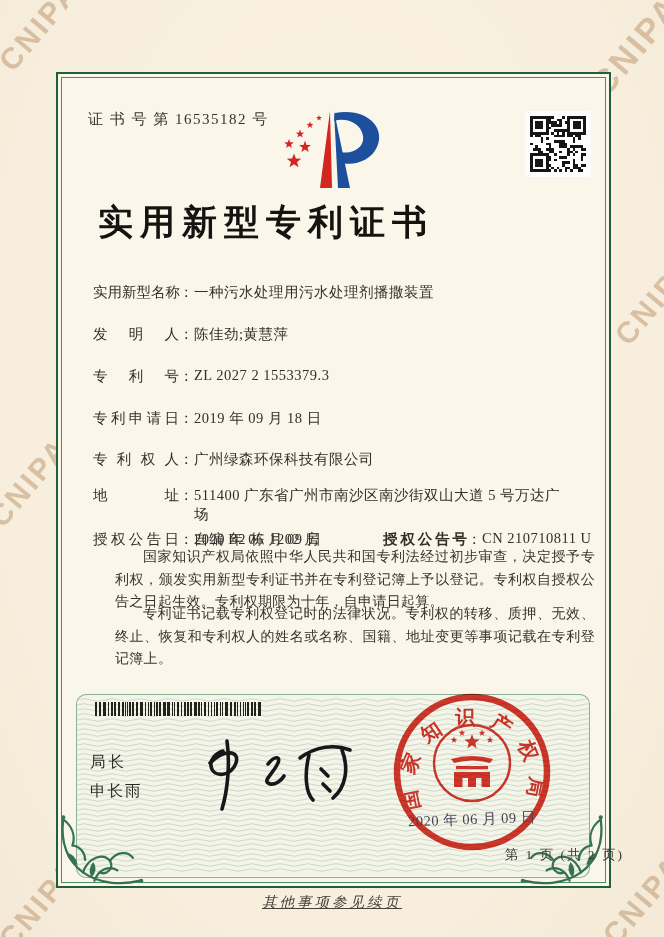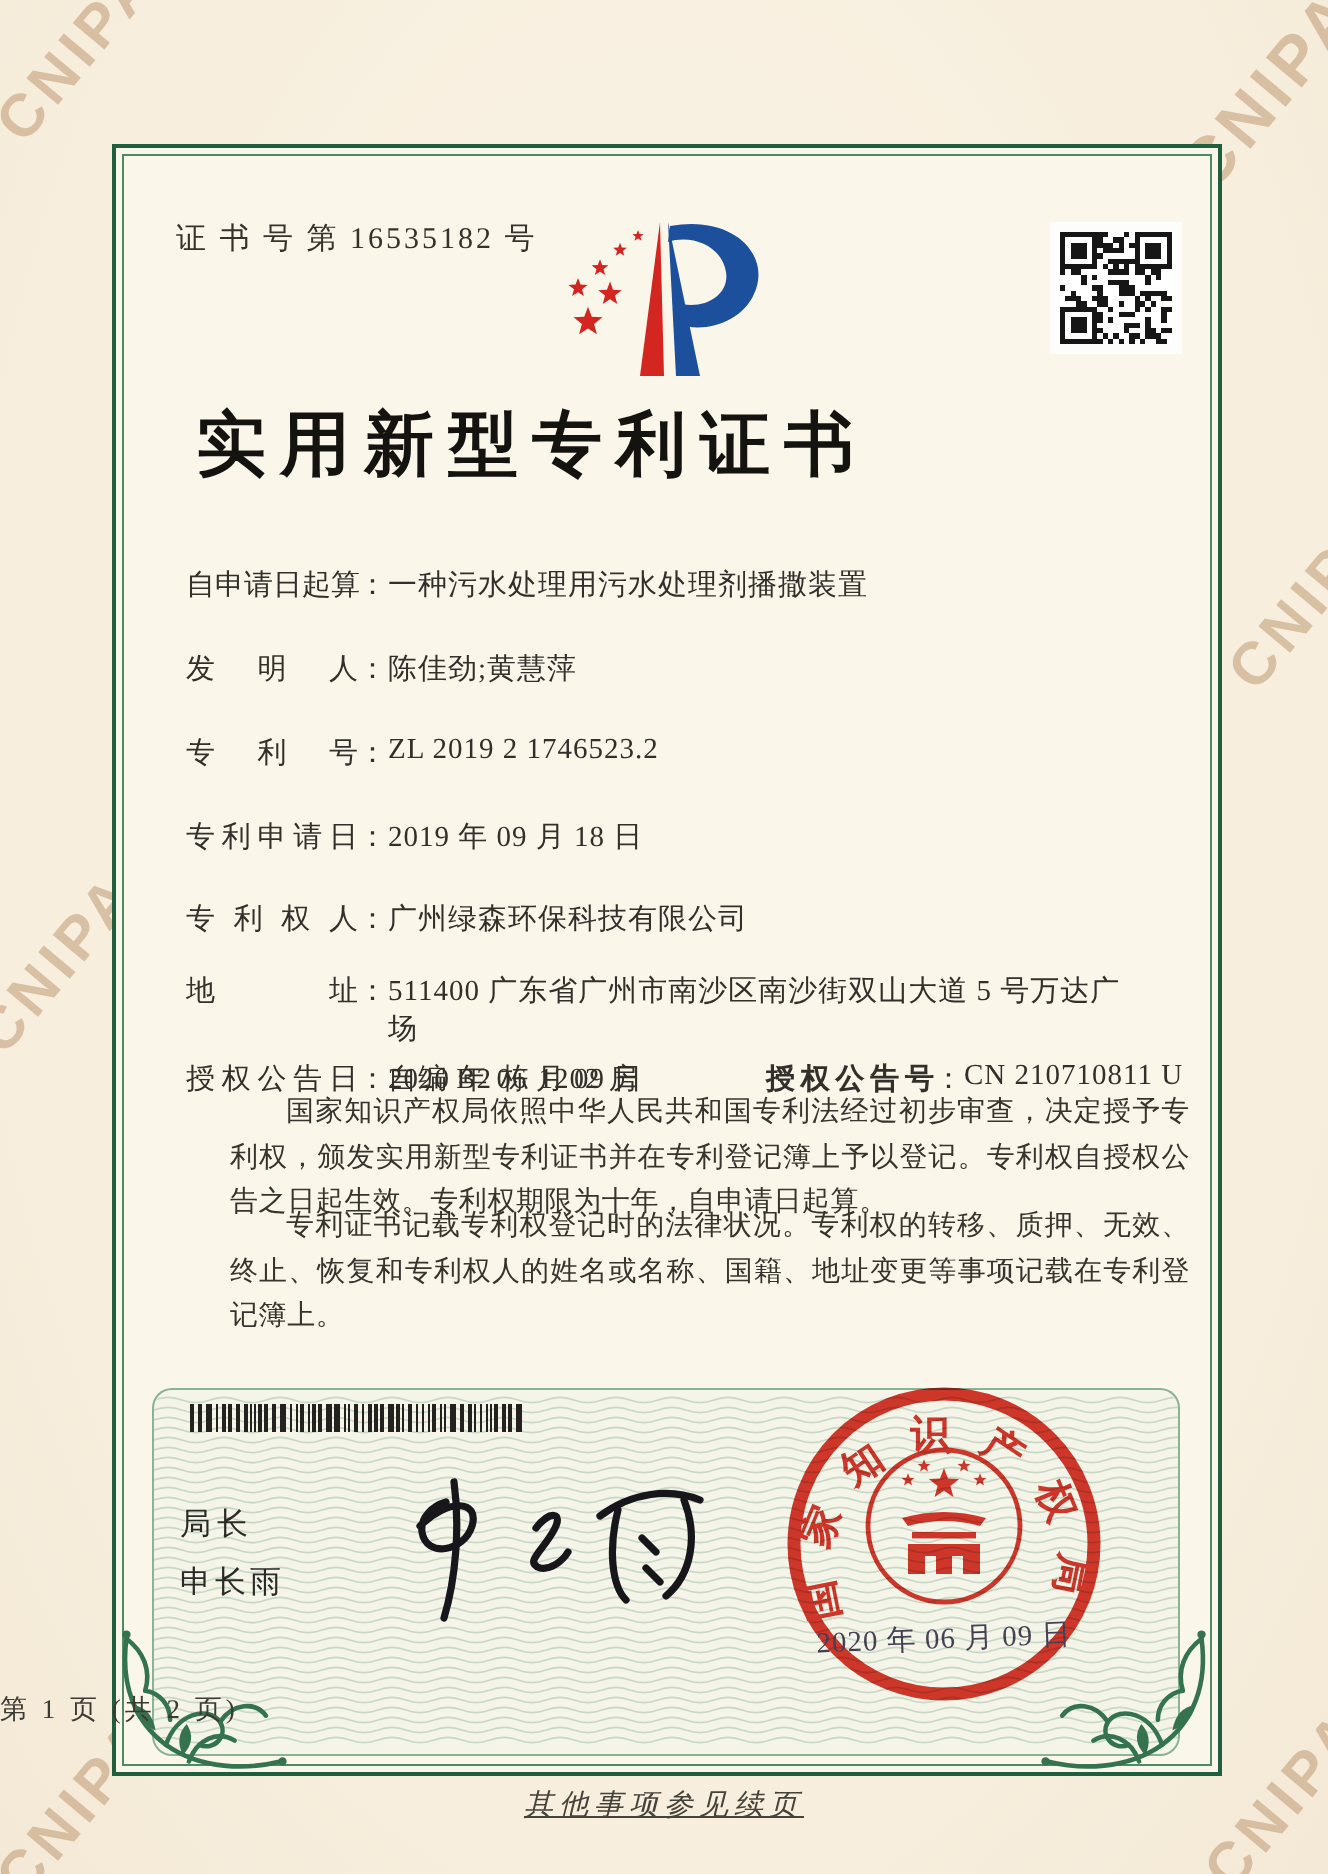--- a/index.html
+++ b/index.html
@@ -37,21 +37,21 @@
          border-radius:10px;background:rgba(238,242,232,0.55);}
   .panel svg.waves{position:absolute;inset:0;border-radius:10px;}
   .ornament{position:absolute;width:104px;height:104px;z-index:3;}
   .orn-left{left:57px;top:784px;}
   .orn-right{left:503px;top:784px;transform:scaleX(-1);}
   .barcode{position:absolute;left:95px;top:702px;width:172px;height:14px;z-index:4;}
   .issuer-role{position:absolute;left:90px;top:752px;font-size:15.5px;letter-spacing:3px;color:#2c2a26;z-index:4;}
   .issuer-name{position:absolute;left:90px;top:781px;font-size:15.5px;letter-spacing:2px;color:#2c2a26;z-index:4;}
   .signature{position:absolute;left:182px;top:733px;width:185px;height:88px;z-index:5;}
   .seal{position:absolute;left:389px;top:689px;width:166px;height:166px;z-index:6;opacity:0.93;mix-blend-mode:multiply;}
-  .page-ind{position:absolute;left:0;top:846px;width:624px;text-align:left;font-size:13.5px;
+  .page-ind{position:absolute;left:0;top:846px;width:624px;text-align:right;font-size:13.5px;
             letter-spacing:2px;color:#3c3a34;z-index:4;}
   .cont-note{position:absolute;left:0;top:893px;width:664px;text-align:center;font-size:14.5px;
              font-style:italic;letter-spacing:3px;color:#454239;text-decoration:underline;}
 </style>
 </head>
 <body>
 
 <div class="page">
 
   <span class="wm" style="left:-8px;top:56px;font-size:30px;transform:rotate(-50deg);">CNIPA</span>
@@ -302,27 +302,27 @@
         <rect x="15" y="20" width="1" height="1" fill="#161616"></rect>
         <rect x="18" y="20" width="1" height="1" fill="#161616"></rect>
         <rect x="19" y="20" width="1" height="1" fill="#161616"></rect>
       </svg>
   </div>
 
   <div class="title">实用新型专利证书</div>
 
   <div class="fields">
     <div class="frow" style="top:0;">
-      <span class="flabel">自申请日起算</span><span class="colon">：</span><span class="fvalue">一种污水处理用污水处理剂播撒装置</span>
+      <span class="flabel">实用新型名称</span><span class="colon">：</span><span class="fvalue">一种污水处理用污水处理剂播撒装置</span>
     </div>
     <div class="frow" style="top:42px;">
       <span class="flabel">发明人</span><span class="colon">：</span><span class="fvalue">陈佳劲;黄慧萍</span>
     </div>
     <div class="frow" style="top:84px;">
-      <span class="flabel">专利号</span><span class="colon">：</span><span class="fvalue">ZL 2019 2 1746523.2</span>
+      <span class="flabel">专利号</span><span class="colon">：</span><span class="fvalue">ZL 2027 2 1553379.3</span>
     </div>
     <div class="frow" style="top:126px;">
       <span class="flabel">专利申请日</span><span class="colon">：</span><span class="fvalue">2019 年 09 月 18 日</span>
     </div>
     <div class="frow" style="top:167px;">
       <span class="flabel">专利权人</span><span class="colon">：</span><span class="fvalue">广州绿森环保科技有限公司</span>
     </div>
     <div class="frow" style="top:203px;white-space:normal;width:488px;">
       <span class="flabel">地址</span><span class="colon">：</span><span class="fvalue" style="max-width:368px;"><span>511400 广东省广州市南沙区南沙街双山大道 5 号万达广场</span><span class="addr2" style="display:block;">自编 B2 栋 1202 房</span></span>
     </div>

